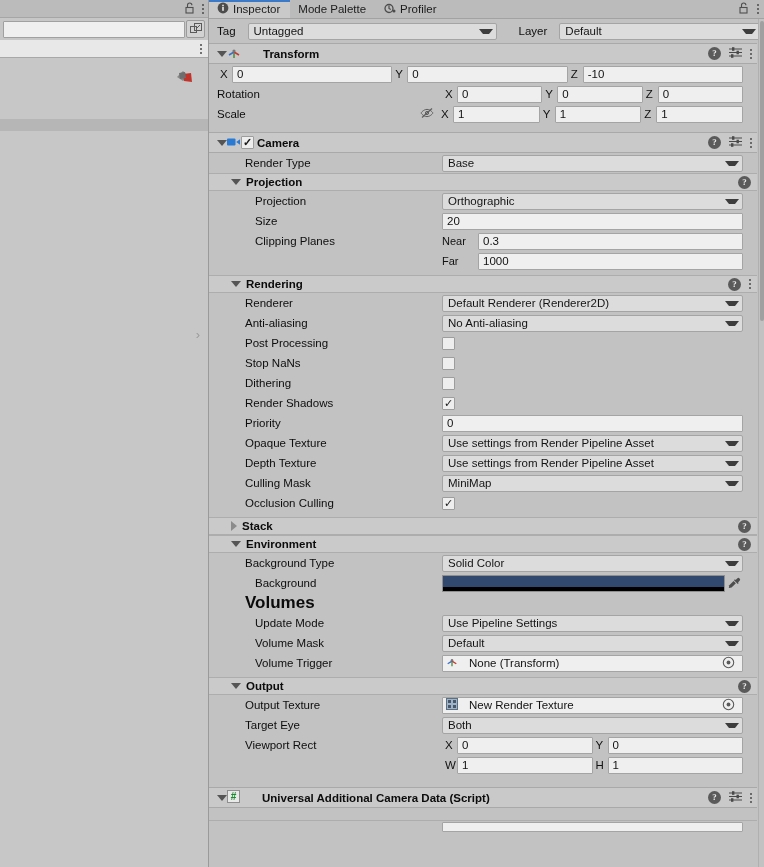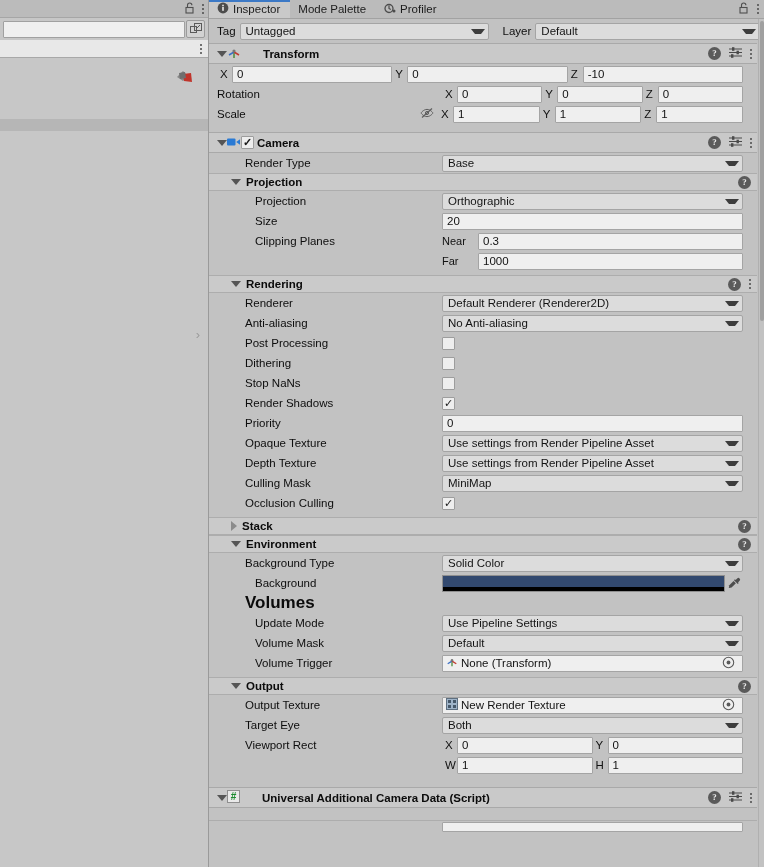--- a/index.html
+++ b/index.html
@@ -81,21 +81,21 @@
   .tab.active {
     background: #c9c9c9;
     box-shadow: inset 0 2px 0 0 #3c79c6;
   }
   .tabbar-right {
     margin-left: auto; display: flex; align-items: center; gap: 7px;
     padding-right: 5px;
   }
   .taglayer {
     height: 24px; background: #c2c2c2;
-    display: flex; align-items: center; padding: 0 4px 0 8px; gap: 4px;
+    display: flex; align-items: center; padding: 0 4px 0 8px; gap: 12px;
   }
   .lbl { color: #0e0e0e; font-size: 11.5px; white-space: nowrap; }
   .dropdown {
     background: #dcdcdc; border: 1px solid #a4a4a4; border-radius: 2px;
     height: 17px; display: flex; align-items: center;
     padding: 0 3px 0 5px; font-size: 11.5px; color: #141414;
     position: relative; overflow: hidden; white-space: nowrap;
   }
   .dropdown .caret { margin-left: auto; padding-left: 6px; }
   .caret {
@@ -106,21 +106,21 @@
   .textfield {
     background: #efefef; border: 1px solid #a4a4a4; border-radius: 1px;
     height: 17px; display: flex; align-items: center;
     padding: 0 4px; font-size: 11.5px; color: #121212;
     white-space: nowrap; overflow: hidden;
   }
   .objfield {
     background: #efefef; border: 1px solid #a4a4a4; border-radius: 1px;
     height: 17px; display: flex; align-items: center;
     padding: 0 7px 0 3px; font-size: 11.5px; color: #121212;
-    gap: 3px; white-space: nowrap; overflow: hidden;
+    gap: 11px; white-space: nowrap; overflow: hidden;
   }
   .objfield .objsel { margin-left: auto; }
 
   
   .comp-header {
     height: 21px; background: #c9c9c9;
     border-top: 1px solid #a9a9a9; border-bottom: 1px solid #a9a9a9;
     display: flex; align-items: center; padding: 0 5px 0 8px;
     font-weight: bold; font-size: 11.5px; color: #0b0b0b;
   }
@@ -524,28 +524,28 @@
     </div>
 
     <div class="prop indent1">
       <span class="pname">Post Processing</span>
       <div class="pval">
             <span class="checkbox"></span>
           </div>
     </div>
 
     <div class="prop indent1">
+      <span class="pname">Stop NaNs</span>
+      <div class="pval">
+            <span class="checkbox"></span>
+          </div>
+    </div>
+
+    <div class="prop indent1">
       <span class="pname">Dithering</span>
-      <div class="pval">
-            <span class="checkbox"></span>
-          </div>
-    </div>
-
-    <div class="prop indent1">
-      <span class="pname">Stop NaNs</span>
       <div class="pval">
             <span class="checkbox"></span>
           </div>
     </div>
 
     <div class="prop indent1">
       <span class="pname">Render Shadows</span>
       <div class="pval">
             <span class="checkbox">✓</span>
           </div>

